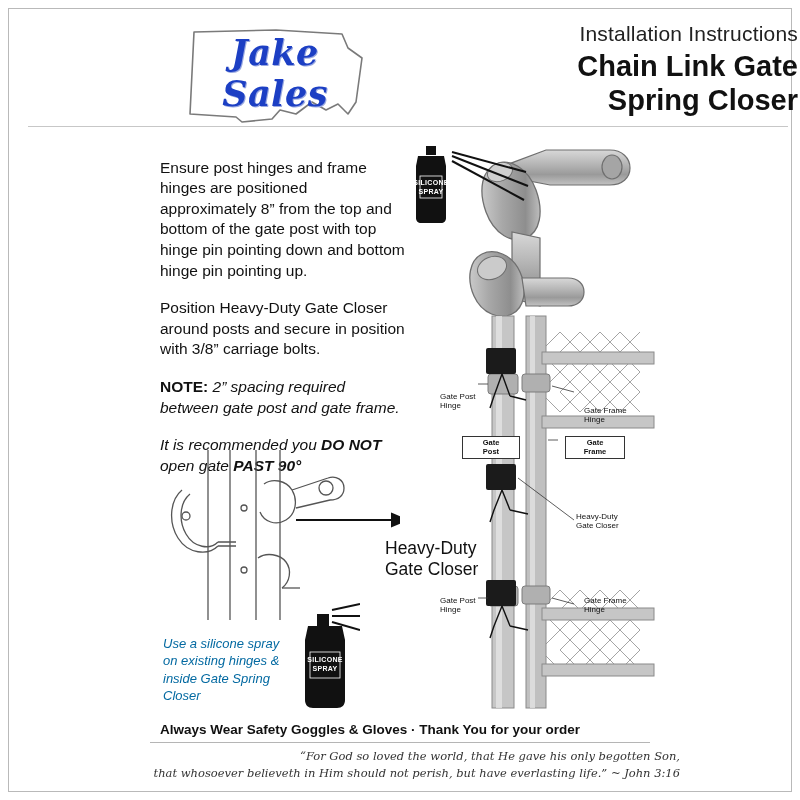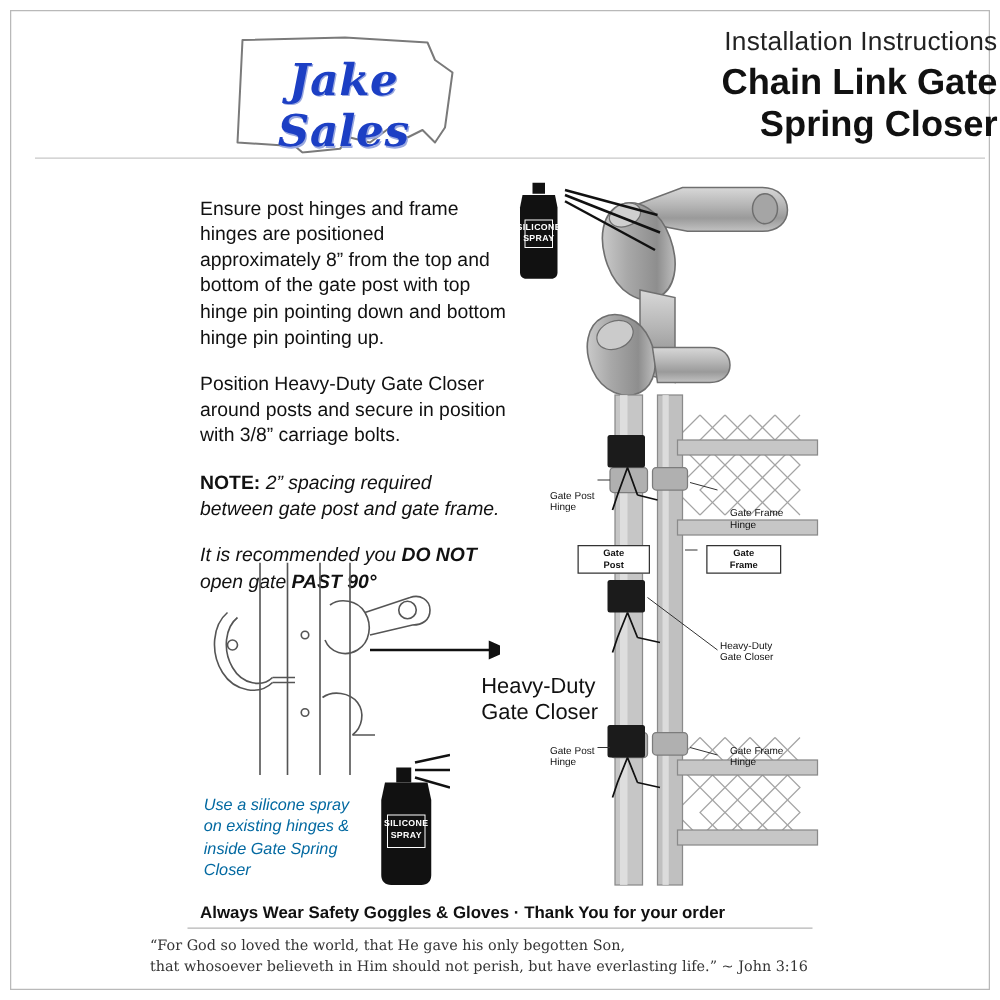--- a/index.html
+++ b/index.html
@@ -43,21 +43,21 @@
   .montana-outline {
     position: absolute;
     left: 168px;
     top: 10px;
     width: 200px;
     height: 105px;
   }
   .logo-text {
     position: absolute;
     left: 172px;
-    top: 36px;
+    top: 24px;
     width: 190px;
     text-align: center;
     font-family: "DejaVu Serif", serif;
     font-style: italic;
     font-weight: bold;
     font-size: 35px;
     color: #1c3fc4;
     letter-spacing: 0.5px;
     text-shadow: 1px 1px 0 #9aa9e0;
   }
@@ -133,22 +133,23 @@
     top: 742px;
     width: 500px;
     height: 1px;
     background: #b5b5b5;
   }
   .verse {
     position: absolute;
     left: 120px;
     top: 748px;
     width: 560px;
-    text-align: left;
+    text-align: right;
     font-family: "DejaVu Serif", serif;
+    font-style: italic;
     font-size: 11.5px;
     line-height: 1.45;
     color: #333;
   }
 
   
   .lbl {
     position: absolute;
     font-size: 8px;
     line-height: 1.15;

